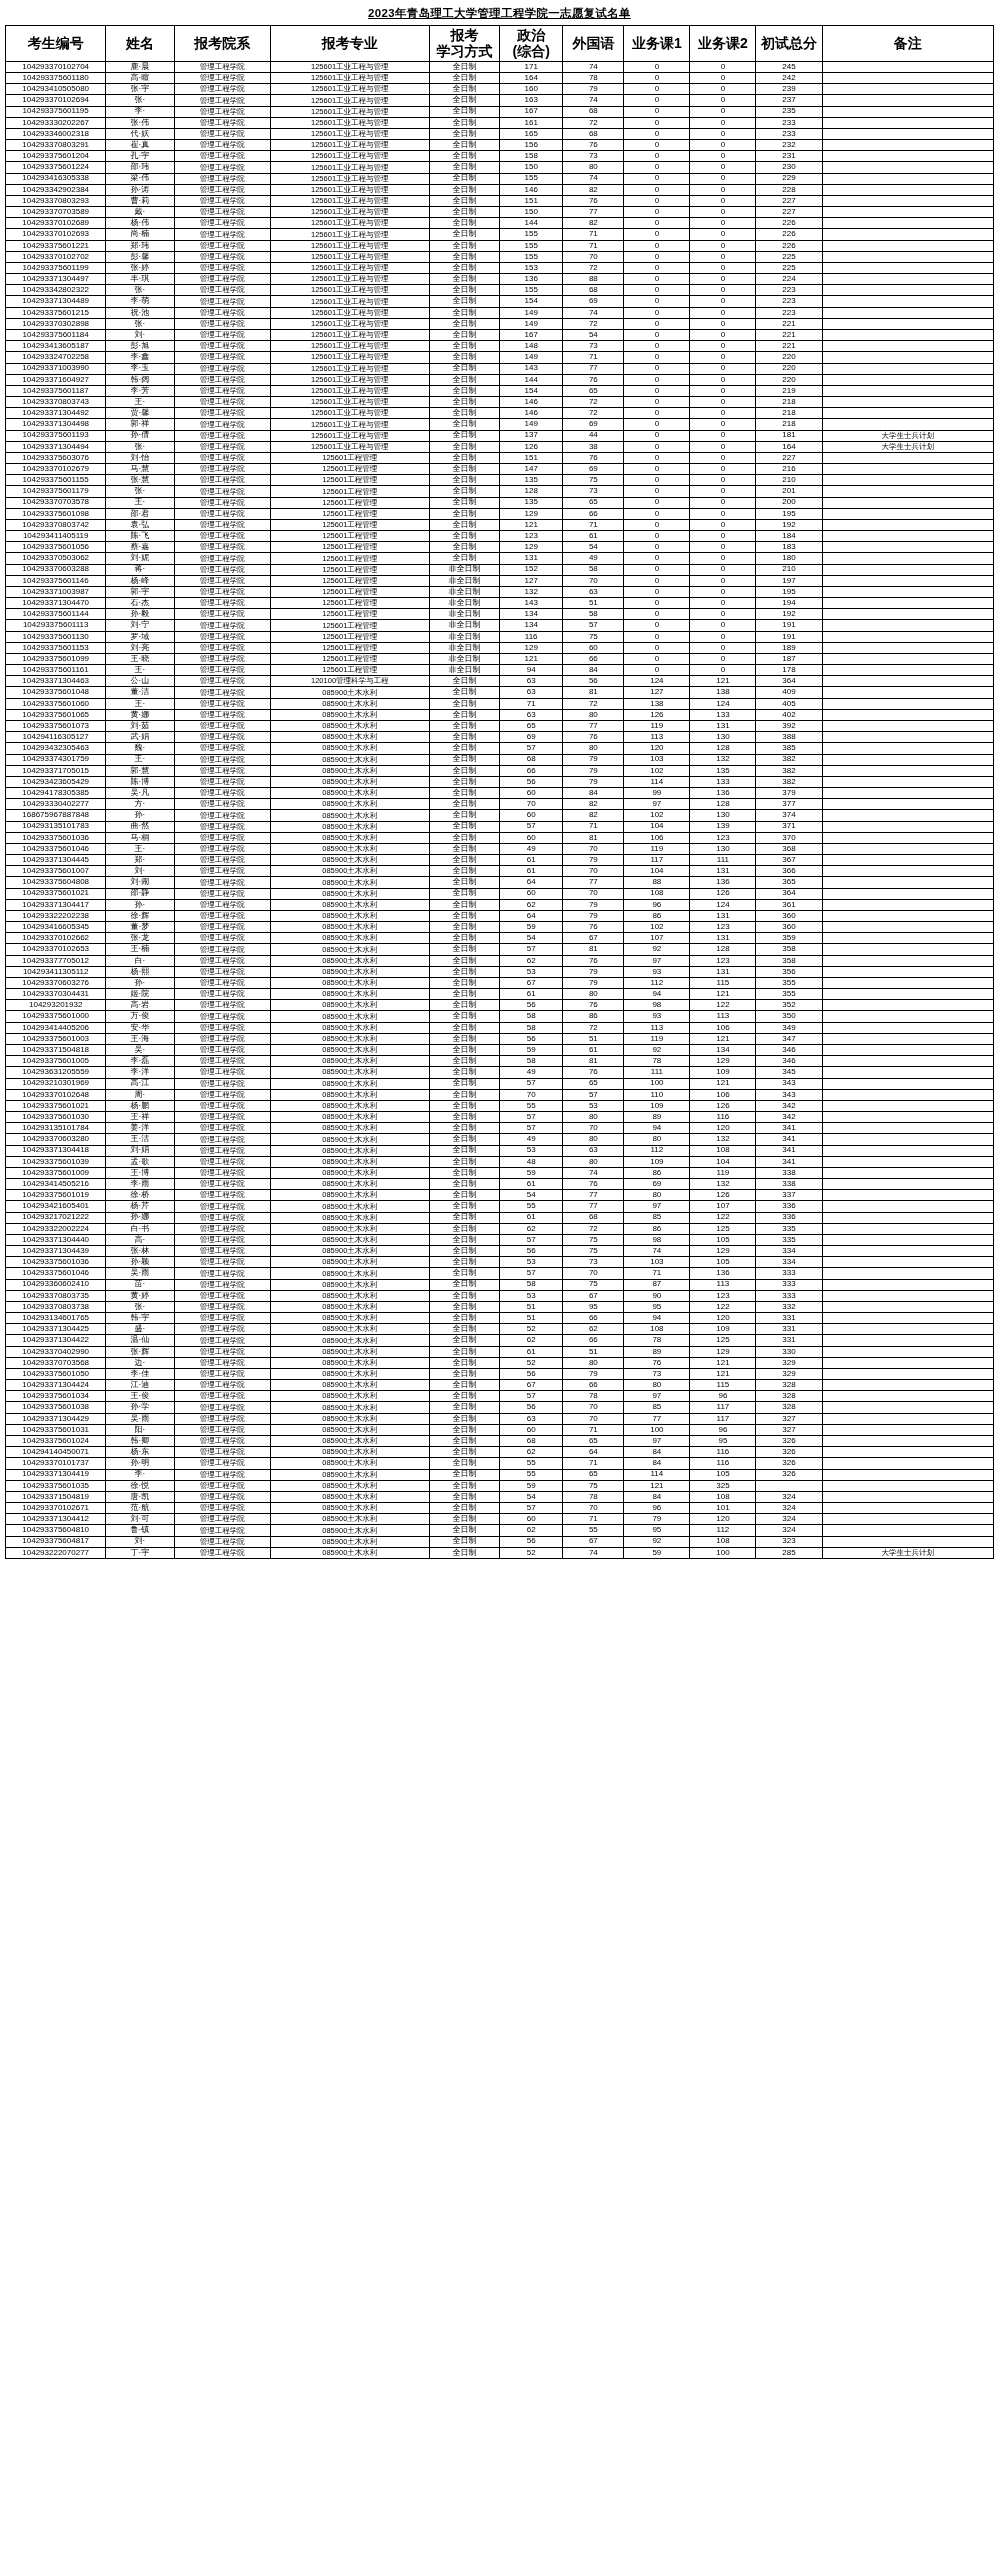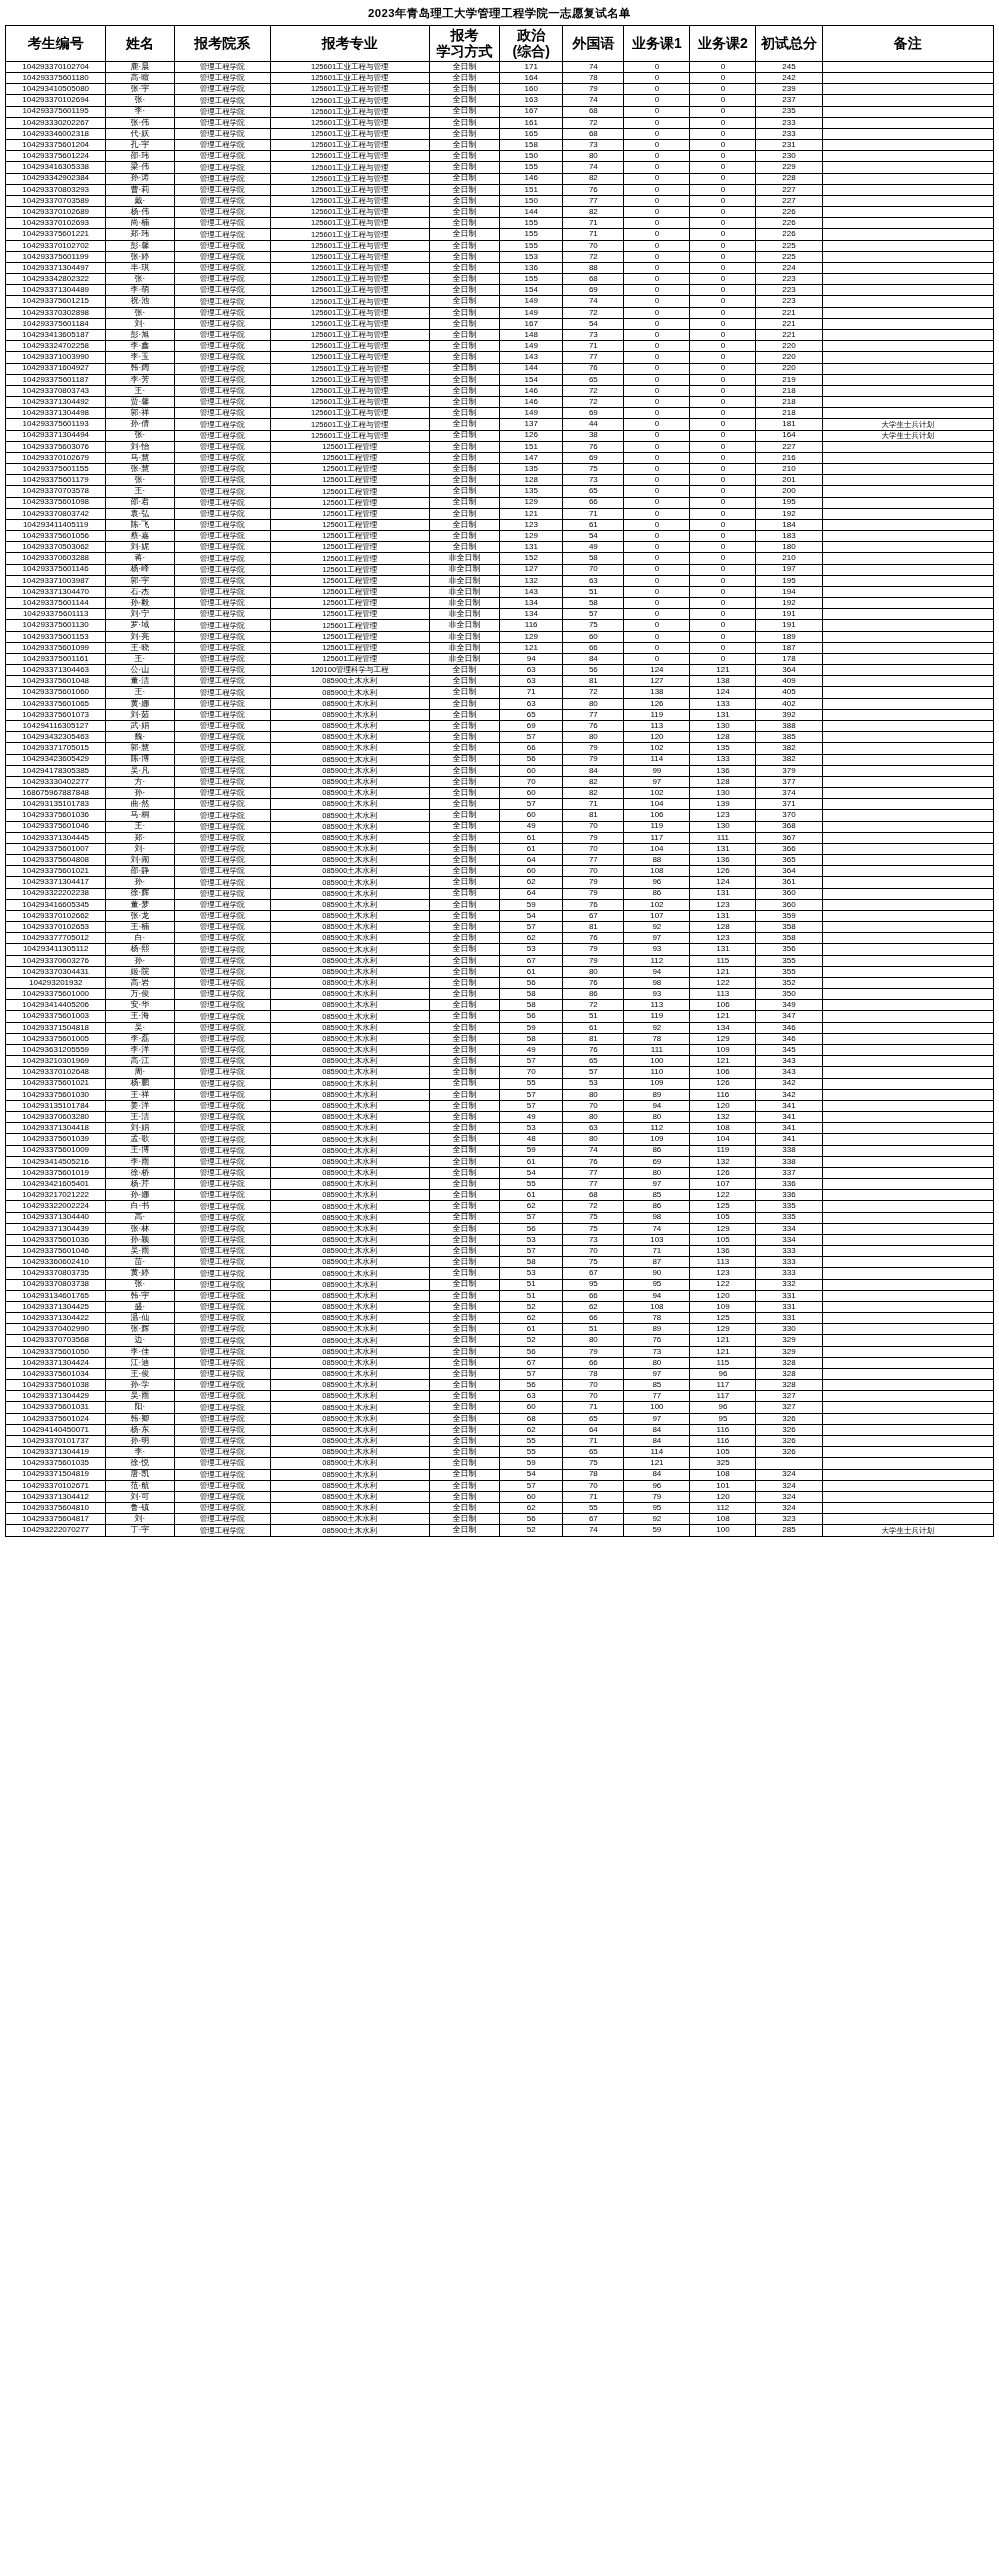--- a/index.html
+++ b/index.html
@@ -4,20 +4,21 @@
 <style>
   html,body{margin:0;padding:0;background:#fff;}
   body{font-family:"Liberation Sans","DejaVu Sans",sans-serif;color:#000;}
   .page{width:999px;margin:0 auto;padding:3.5px 5.3px 8.8px 5.3px;box-sizing:border-box;}
   .doc-title{
     text-align:center;
     font-size:11.4px;
     font-weight:bold;
     letter-spacing:0.4px;
     padding:2.6px 0 4.4px 0;
+    text-decoration:underline;
   }
   table{
     border-collapse:collapse;
     width:100%;
     table-layout:fixed;
   }
   th,td{
     border:0.9px solid #000;
     font-size:8px;
     line-height:1.05;
@@ -168,20 +169,33 @@
           <td class="major">125601工业工程与管理</td>
           <td>全日制</td>
           <td>165</td>
           <td>68</td>
           <td>0</td>
           <td>0</td>
           <td>233</td>
           <td class="note"></td>
         </tr>
         <tr>
+          <td>104293370803291</td>
+          <td>崔·真</td>
+          <td class="dept">管理工程学院</td>
+          <td class="major">125601工业工程与管理</td>
+          <td>全日制</td>
+          <td>156</td>
+          <td>76</td>
+          <td>0</td>
+          <td>0</td>
+          <td>232</td>
+          <td class="note"></td>
+        </tr>
+        <tr>
           <td>104293375601204</td>
           <td>孔·宇</td>
           <td class="dept">管理工程学院</td>
           <td class="major">125601工业工程与管理</td>
           <td>全日制</td>
           <td>158</td>
           <td>73</td>
           <td>0</td>
           <td>0</td>
           <td>231</td>
@@ -867,20 +881,33 @@
           <td>104293432305463</td>
           <td>魏·</td>
           <td class="dept">管理工程学院</td>
           <td class="major">085900土木水利</td>
           <td>全日制</td>
           <td>57</td>
           <td>80</td>
           <td>120</td>
           <td>128</td>
           <td>385</td>
+          <td class="note"></td>
+        </tr>
+        <tr>
+          <td>104293374301759</td>
+          <td>王·</td>
+          <td class="dept">管理工程学院</td>
+          <td class="major">085900土木水利</td>
+          <td>全日制</td>
+          <td>68</td>
+          <td>79</td>
+          <td>103</td>
+          <td>132</td>
+          <td>382</td>
           <td class="note"></td>
         </tr>
         <tr>
           <td>104293371705015</td>
           <td>郭·慧</td>
           <td class="dept">管理工程学院</td>
           <td class="major">085900土木水利</td>
           <td>全日制</td>
           <td>66</td>
           <td>79</td>

